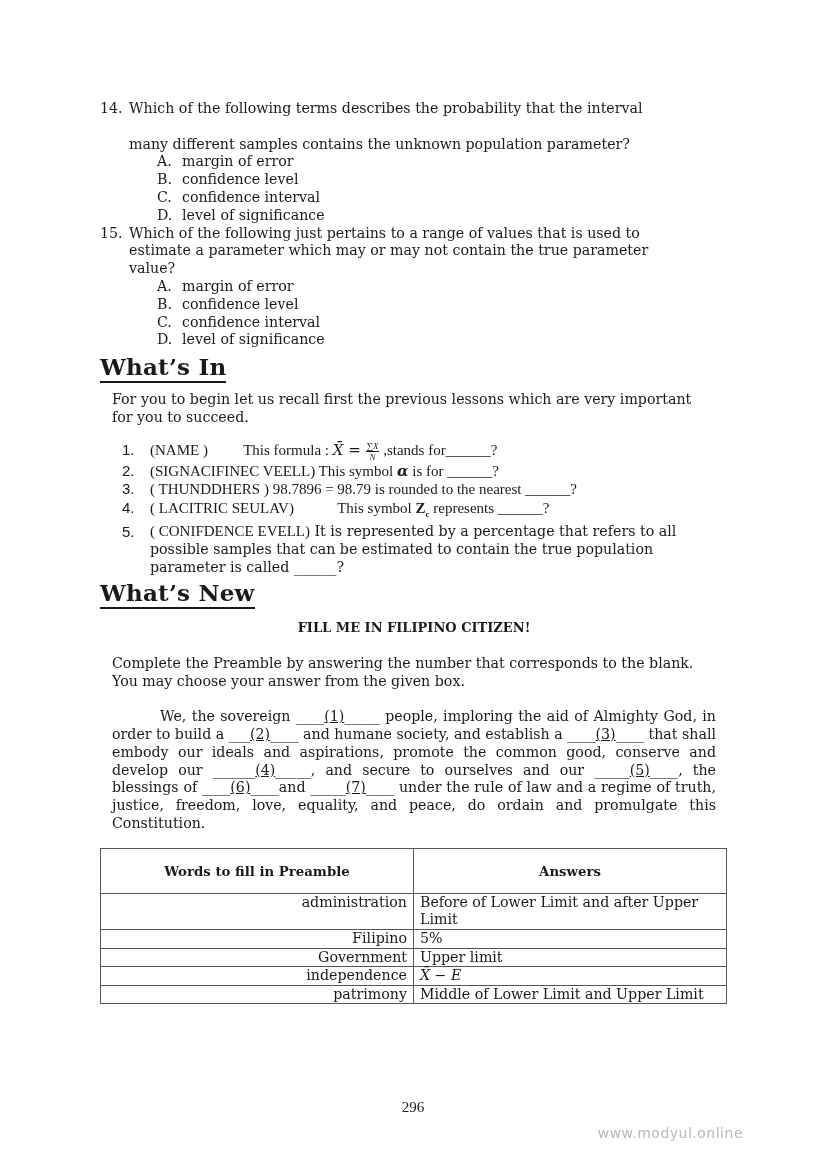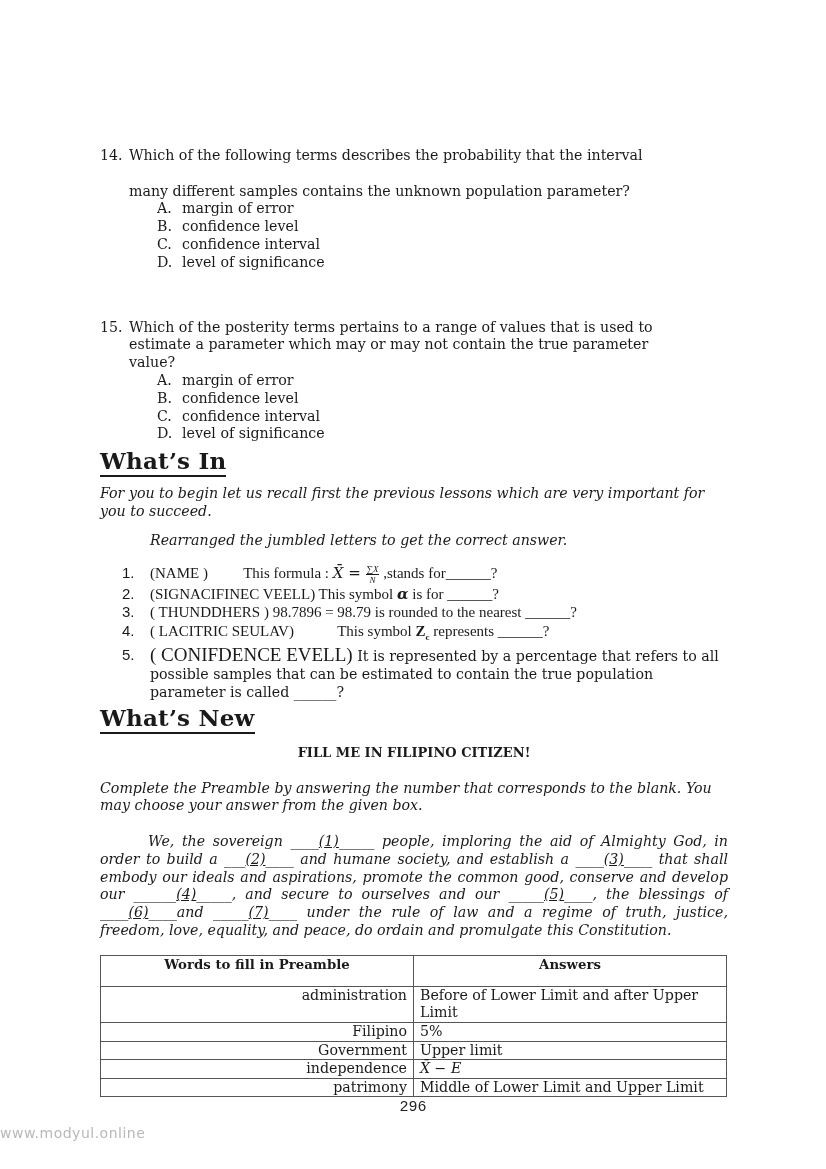--- a/index.html
+++ b/index.html
@@ -4,45 +4,45 @@
 <style>
   html, body { margin: 0; padding: 0; background: #ffffff; }
   body {
     width: 826px; height: 1169px; position: relative; overflow: hidden;
     font-family: "DejaVu Serif", "Liberation Serif", serif;
     color: #1a1a1a;
   }
   .page { position: absolute; left: 100px; top: 100px; width: 628px; }
   .q { font-size: 14.2px; line-height: 17.8px; }
   .qstem { padding-left: 29px; text-indent: -29px; }
-  .qnum { display: inline-block; width: 29px; text-indent: 0; margin-top: 47px; }
+  .qnum { display: inline-block; width: 29px; text-indent: 0; }
   .opt { padding-left: 57px; }
   .opt .ol { display: inline-block; width: 25px; }
   h2.sec {
     font-family: "DejaVu Serif", serif; font-weight: bold; font-size: 23px;
     margin: 0; line-height: 28px; display: inline-block;
     border-bottom: 2px solid #1a1a1a; padding-bottom: 0; letter-spacing: 0.2px; text-align: right;
   }
-  p { margin: 0; font-style: italic; }
+  p { margin: 12px; }
   .body-txt { font-size: 14.2px; line-height: 17.8px; }
   .indent1 { padding-left: 50px; }
   ol.jumble { list-style: none; margin: 0; padding: 0; font-family: "Liberation Serif", serif; font-size: 15px; }
   ol.jumble li { position: relative; padding-left: 50px; line-height: 18.5px; }
   ol.jumble li .num { position: absolute; left: 22px; font-family: "Liberation Sans", sans-serif; font-size: 15px; }
   .cap { font-family: "Liberation Serif", serif; }
   .sub-t { text-align: center; font-weight: bold; font-size: 13px; font-family: "DejaVu Serif", serif; }
   .preamble { font-size: 14.2px; line-height: 17.8px; text-align: justify; }
   .blank { text-decoration: underline; }
   table.words { border-collapse: collapse; width: 627px; font-size: 14.2px; }
   table.words th, table.words td { border: 1px solid #555; padding: 0 6px; text-align: left; vertical-align: top; line-height: 17.6px; }
-  table.words th { text-align: center; font-weight: bold; font-size: 13.3px; height: 30px; vertical-align: top; padding-top: 0; }
+  table.words th { text-align: center; font-weight: bold; font-size: 13.3px; height: 30px; vertical-align: top; padding-top: 14px; }
   table.words td.c1 { width: 300px; text-align: right; }
   .mathi { font-family: "DejaVu Serif", serif; font-style: italic; }
-  .footer-num { position: absolute; left: 0; width: 826px; top: 1099px; text-align: center; font-family: Liberation Mono, monospace; font-size: 15px; color: #222; }
-  .footer-url { position: absolute; left: 0; width: 743px; top: 1125px; text-align: left; font-family: "DejaVu Sans", sans-serif; font-size: 14px; color: #b8b8b8; letter-spacing: 0.5px; }
+  .footer-num { position: absolute; left: 0; width: 826px; top: 1099px; text-align: center; font-family: Liberation Serif, serif; font-size: 15px; color: #222; }
+  .footer-url { position: absolute; left: 0; width: 743px; top: 1125px; text-align: right; font-family: "DejaVu Sans", sans-serif; font-size: 14px; color: #b8b8b8; letter-spacing: 0.5px; }
   .frac { display: inline-block; vertical-align: middle; text-align: center; font-size: 9px; line-height: 10px; font-style: italic; }
   .frac .top { display: block; border-bottom: 1px solid #1a1a1a; padding: 0 1px; }
   .frac .bot { display: block; }
 </style>
 </head>
 <body>
 
 <div class="page">
 
   <div class="q">
@@ -52,34 +52,33 @@
       <span>many different samples contains the unknown population parameter?</span>
     </div>
     <div class="opt"><span class="ol">A.</span><span>margin of error</span></div>
     <div class="opt"><span class="ol">B.</span><span>confidence level</span></div>
     <div class="opt"><span class="ol">C.</span><span>confidence interval</span></div>
     <div class="opt"><span class="ol">D.</span><span>level of significance</span></div>
   </div>
 
   <div class="q">
     <div class="qstem">
-      <span class="qnum">15.</span><span>Which of the posterity terms pertains to a range of values that is used to</span><br>
+      <span class="qnum">15.</span><span>Which of the following just pertains to a range of values that is used to</span><br>
       <span>estimate a parameter which may or may not contain the true parameter</span><br>
       <span>value?</span>
     </div>
     <div class="opt"><span class="ol">A.</span><span>margin of error</span></div>
     <div class="opt"><span class="ol">B.</span><span>confidence level</span></div>
     <div class="opt"><span class="ol">C.</span><span>confidence interval</span></div>
     <div class="opt"><span class="ol">D.</span><span>level of significance</span></div>
   </div>
 
   <div style="margin-top:4px;">
     <h2 class="sec">What’s In</h2>
     <p class="body-txt" style="margin-top:8px;">For you to begin let us recall first the previous lessons which are very important for you to succeed.</p>
-    <p class="body-txt indent1" style="margin-top:11px;">Rearranged the jumbled letters to get the correct answer.</p>
 
     <ol class="jumble" style="margin-top:14px;">
       <li>
         <span class="num">1.</span>
         <span>(NAME )</span>
         <span style="display:inline-block;width:28px;"></span>
         <span>This formula : </span><span class="mathi">X̄ = </span><span class="frac"><span class="top">∑X</span><span class="bot">N</span></span><span> ,stands for______?</span>
       </li>
       <li>
         <span class="num">2.</span>
@@ -93,21 +92,21 @@
         <span>98.7896 = 98.79 is rounded to the nearest ______?</span>
       </li>
       <li>
         <span class="num">4.</span>
         <span>( LACITRIC SEULAV)</span>
         <span style="display:inline-block;width:36px;"></span>
         <span>This symbol </span><b><span>Z</span><sub style="font-size:9px;">c</sub></b><span> represents ______?</span>
       </li>
       <li style="font-family:'DejaVu Serif',serif;font-size:14.2px;line-height:17.8px;">
         <span class="num">5.</span>
-        <span class="cap" style="font-size:19px;">( CONIFDENCE EVELL)</span>
+        <span class="cap" style="font-size:15px;">( CONIFDENCE EVELL)</span>
         <span>It is represented by a percentage that refers to all possible samples that can be estimated to contain the true population parameter is called ______?</span>
       </li>
     </ol>
   </div>
 
   <div style="margin-top:2px;">
     <h2 class="sec">What’s New</h2>
     <div class="sub-t" style="margin-top:11px;">FILL ME IN FILIPINO CITIZEN!</div>
     <p class="body-txt" style="margin-top:20px;">Complete the Preamble by answering the number that corresponds to the blank. You may choose your answer from the given box.</p>
 

